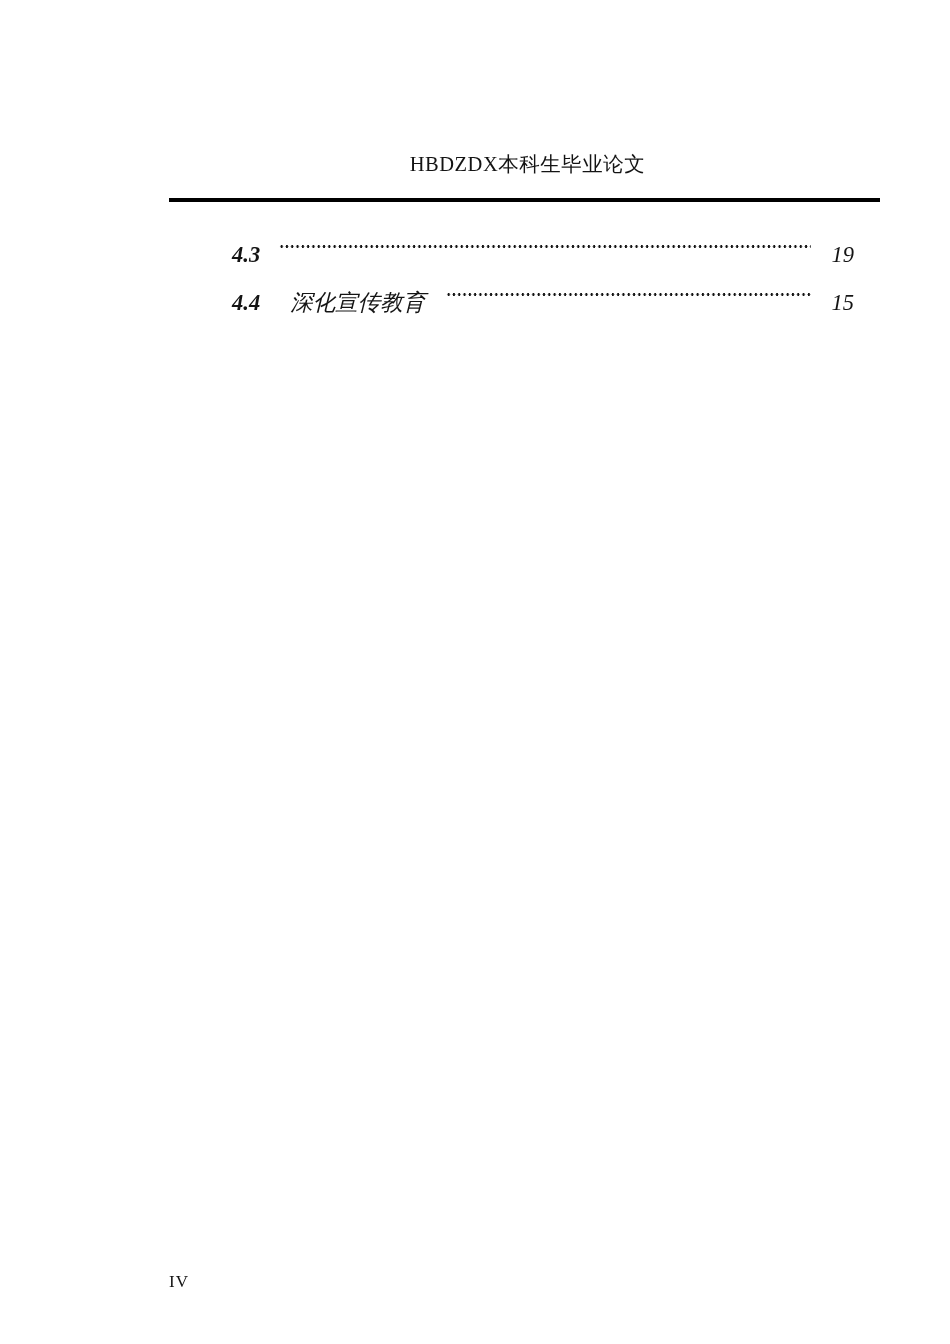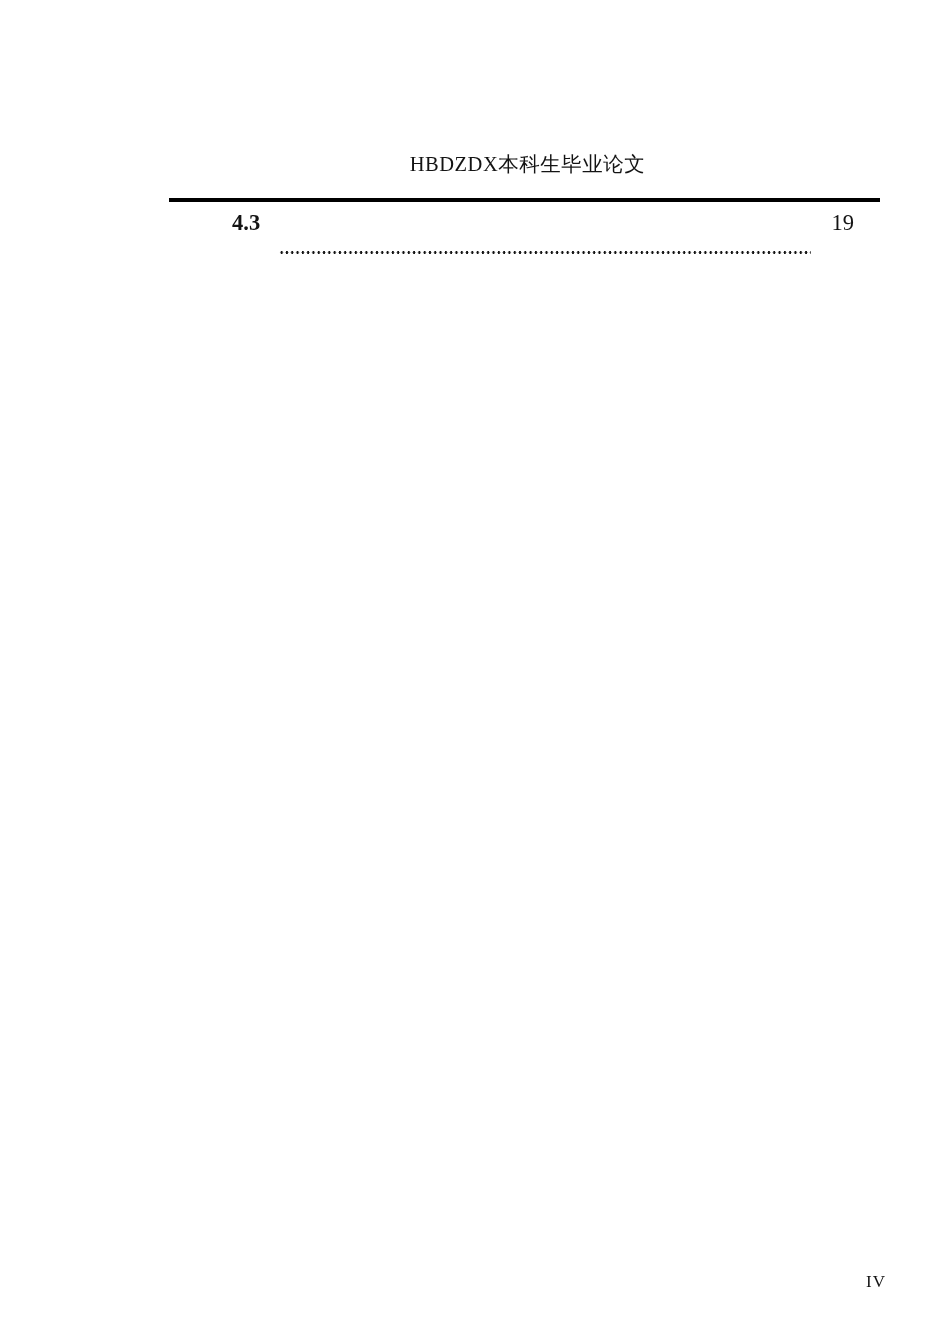--- a/index.html
+++ b/index.html
@@ -45,25 +45,26 @@
 
   
   .toc {
     position: absolute;
     top: 159px;
     left: 152px;
     width: 686px;
   }
   .toc-row {
     display: flex;
-    align-items: flex-end;
+    align-items: flex-start;
     height: 31.8px;
     font-size: 22.5px;
     line-height: 31.8px;
     cursor: default;
+    font-style: italic;
   }
   .toc-num {
     font-weight: 700;
     white-space: pre;
   }
   .toc-num:not(:empty) { margin-right: 14px; }
   .toc-title { white-space: pre; }
   .row-bold .toc-title {
     font-weight: 700;
     font-family: "DejaVu Sans", "Liberation Sans", sans-serif;
@@ -82,40 +83,46 @@
     font-weight: 400;
     white-space: pre;
   }
 
   
   .page-footer {
     position: absolute;
     top: 1224px;
     left: 121px;
     width: 717px;
-    text-align: right;
+    text-align: left;
     font-size: 17px;
     line-height: 20px;
     letter-spacing: 1px;
   }
 </style>
 </head>
 <body>
 
 <div class="page-header">HBDZDX本科生毕业论文</div>
 
 <div class="header-rule"></div>
 
 <div class="toc">
 
   <div class="toc-row">
     <span class="toc-num">4.3</span>
     <span class="toc-dots"></span>
     <span class="toc-page">19</span>
   </div>
 
+  <div class="toc-row">
+    <span class="toc-num">4.4</span>
+    <span class="toc-title">深化宣传教育</span>
+    <span class="toc-dots"></span>
+    <span class="toc-page">15</span>
+  </div>
 
 
 
 
 </div>
 
 <div class="page-footer">IV</div>
 
 </body></html>

